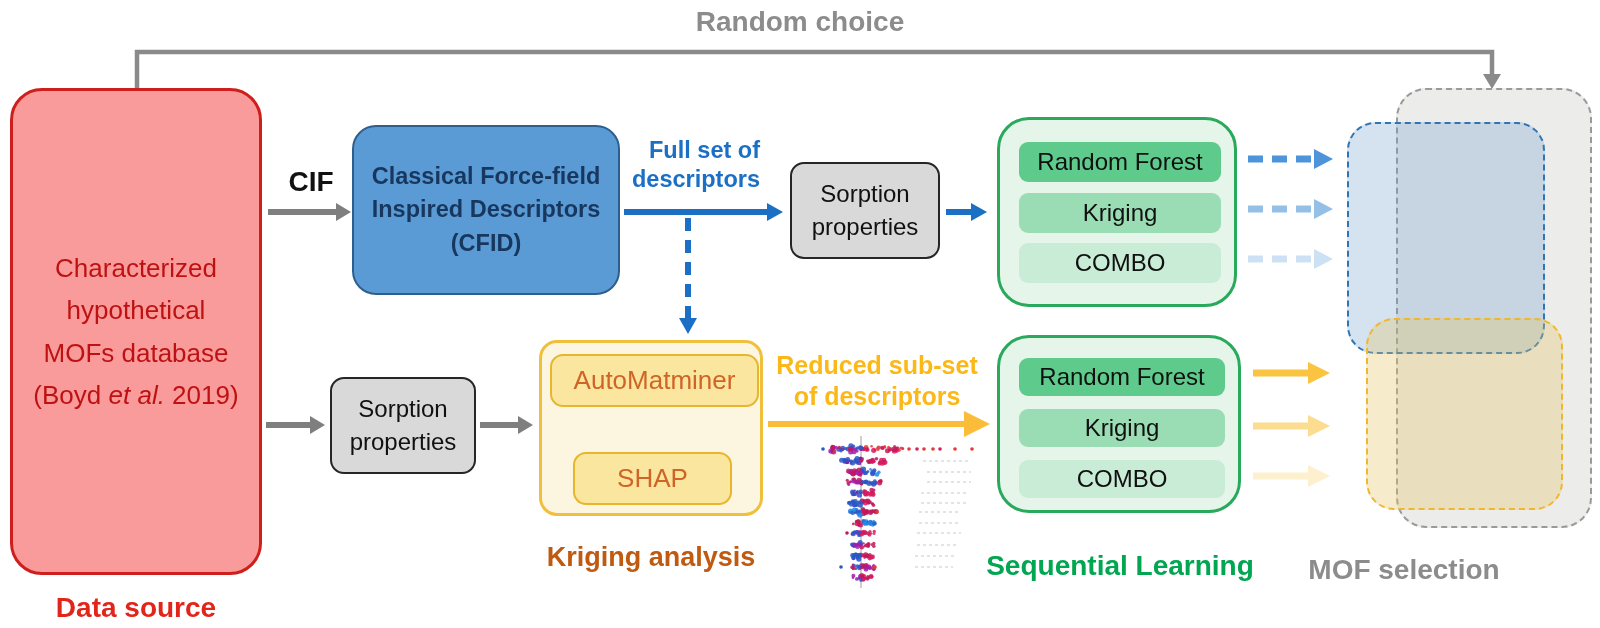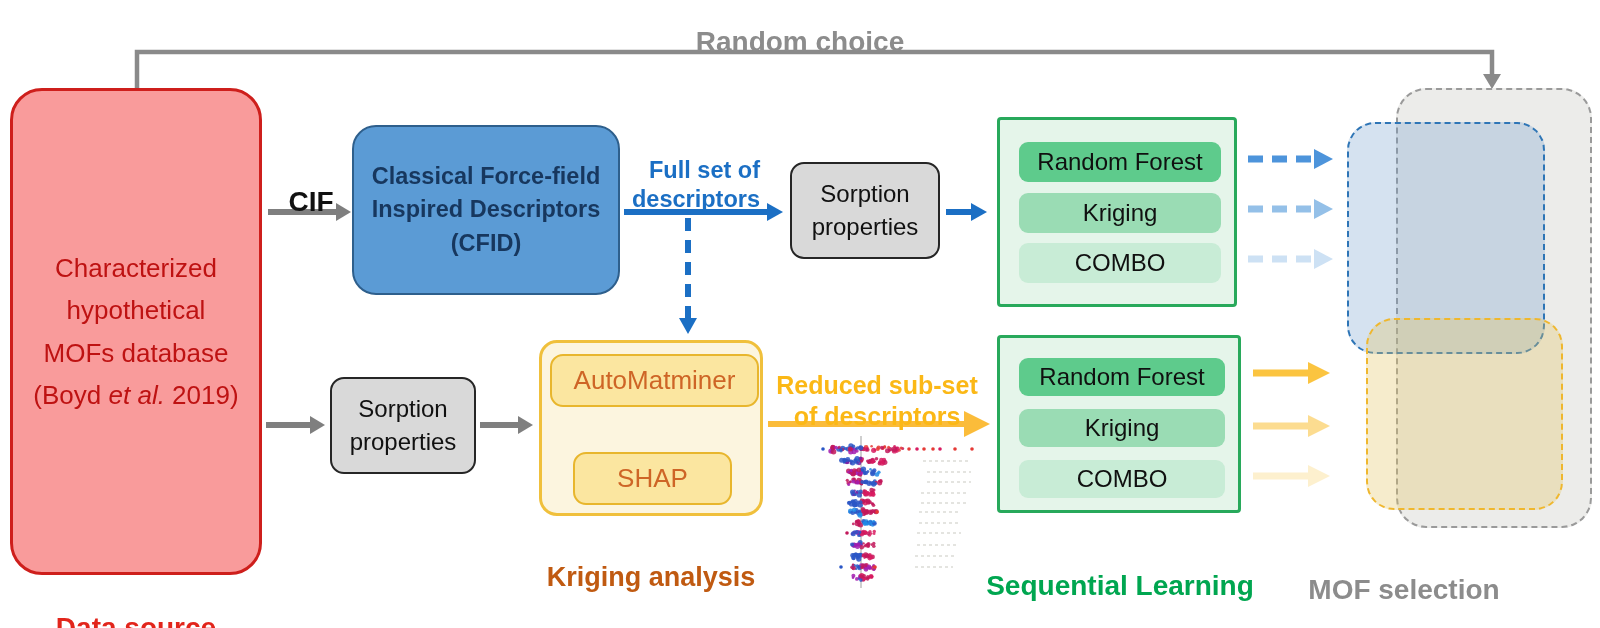--- a/index.html
+++ b/index.html
@@ -3,41 +3,41 @@
 <meta charset="utf-8">
 <style>
   html,body{margin:0;padding:0;background:#fff;}
   .canvas{
     position:relative; width:1600px; height:628px; background:#ffffff;
     font-family:"Liberation Sans", sans-serif; overflow:hidden;
   }
   .layer{position:absolute; left:0; top:0; z-index:1;}
   .box{position:absolute; box-sizing:border-box; display:flex; flex-direction:column;
        align-items:center; justify-content:center; text-align:center; z-index:2;}
-  .lbl{position:absolute; text-align:center; font-weight:700; z-index:3; line-height:1.15;margin-top:20px;}
+  .lbl{position:absolute; text-align:center; font-weight:700; z-index:3; line-height:1.15;}
 
   
   .red-box{left:10px; top:88px; width:252px; height:487px; background:#F99B9B;
            border:3px solid #CE1F1C; border-radius:32px; color:#BE1212;
            font-size:26px; font-weight:400; line-height:1.62;}
   .ds-label{left:10px; top:592px; width:252px; font-size:28px; color:#E2251B;}
 
   
   .blue-box{left:352px; top:125px; width:268px; height:170px; background:#5B9BD5;
             border:2.5px solid #2E5F8C; border-radius:24px; color:#17375E;
             font-size:23.5px; font-weight:600; line-height:1.42;}
 
   
   .gray-box{background:#D9D9D9; border:2.5px solid #262626; border-radius:14px;
             color:#111; font-size:24px; font-weight:400; line-height:1.35;}
   .sorption-top{left:790px; top:162px; width:150px; height:97px;}
   .sorption-bottom{left:330px; top:377px; width:146px; height:97px;}
 
   
-  .green-box{background:#E5F5EA; border:3px solid #28A95B; border-radius:4px;}
+  .green-box{background:#E5F5EA; border:3px solid #28A95B; border-radius:32px;}
   .sl-top{left:997px; top:117px; width:240px; height:190px;}
   .sl-bottom{left:997px; top:335px; width:244px; height:178px;}
   .pill{position:absolute; left:19px; width:202px; height:40px; border-radius:9px;
         display:flex; align-items:center; justify-content:center;
         font-size:24px; color:#101010; z-index:3;}
   .sl-bottom .pill{width:206px; height:38px;}
   .pill-rf{background:#5ECB8C;}
   .pill-kr{background:#9ADCB4;}
   .pill-co{background:#C8ECD6;}
 

